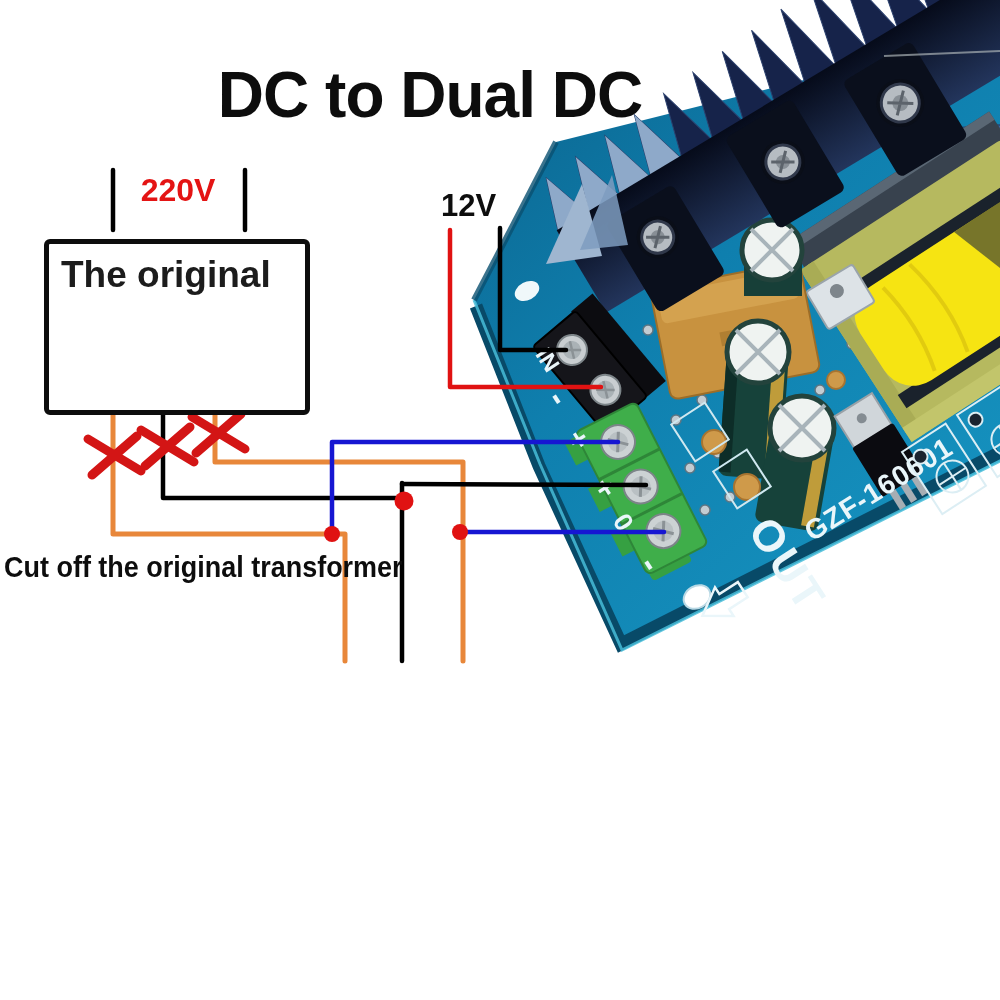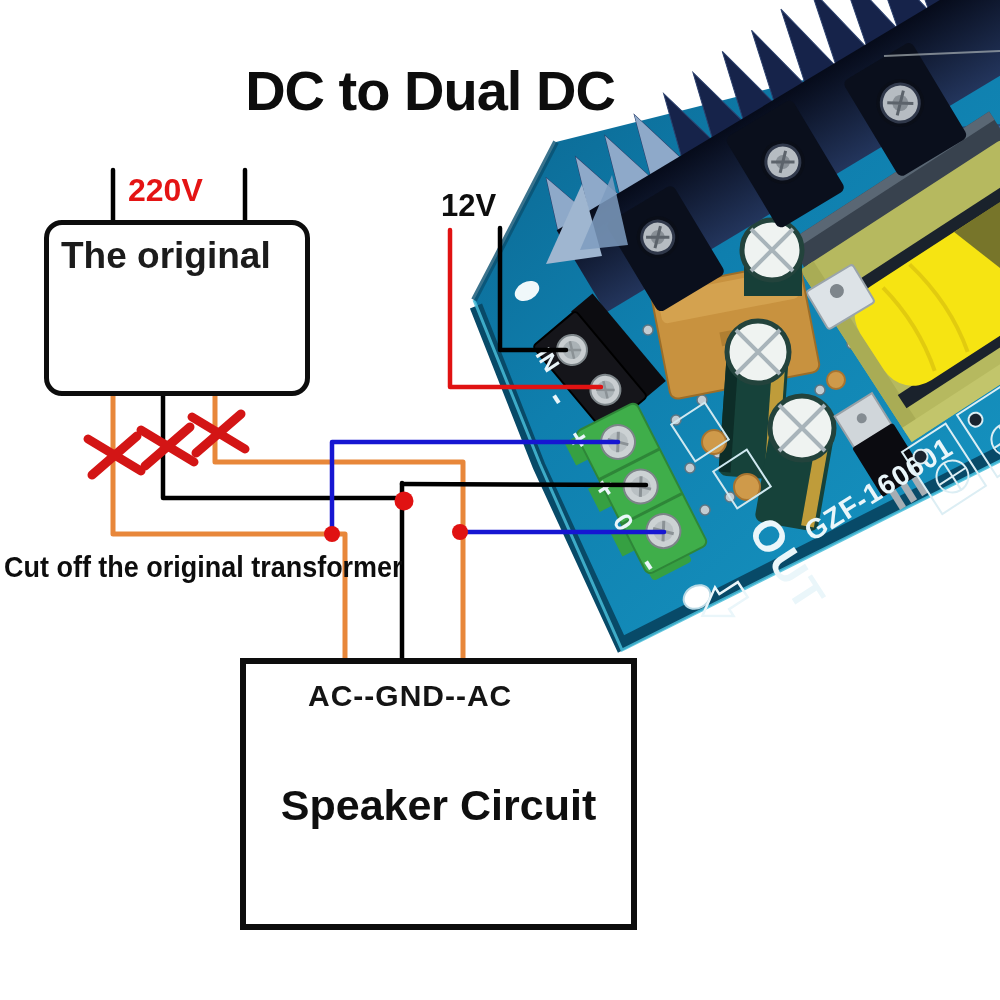--- a/index.html
+++ b/index.html
@@ -1,25 +1,25 @@
 <!DOCTYPE html>
 <html><head>
 <meta charset="utf-8">
 <style>
   html,body{margin:0;padding:0;background:#ffffff;}
   .stage{position:relative;width:1000px;height:1000px;background:#ffffff;overflow:hidden;
          font-family:"Liberation Sans", sans-serif;}
   .stage svg{position:absolute;left:0;top:0;}
   .lbl{position:absolute;font-weight:bold;color:#111;}
-  .title{left:150px;top:58px;width:560px;text-align:center;font-size:56px;font-weight:800;
+  .title{left:150px;top:58px;width:560px;text-align:center;font-size:64px;font-weight:800;
          letter-spacing:-1px;color:#0d0d0d;}
-  .v220{left:128px;top:172px;width:100px;text-align:left;font-size:32px;color:#e41414;}
+  .v220{left:128px;top:172px;width:100px;text-align:center;font-size:32px;color:#e41414;}
   .v12{left:441px;top:188px;font-size:31px;color:#0d0d0d;text-align:center;}
-  .tbox{position:absolute;left:44px;top:220px;width:244px;height:158px;background:#fff;
-        border:5px solid #0d0d0d;border-radius:18px;padding:8px 0 0 12px;z-index:3;}
+  .tbox{position:absolute;left:44px;top:239px;width:244px;height:158px;background:#fff;
+        border:5px solid #0d0d0d;border-radius:6px;padding:8px 0 0 12px;z-index:3;}
   .tbox div{font-size:37px;font-weight:bold;color:#1c1c1c;line-height:1.22;}
   .cutnote{left:4px;top:551px;font-size:29px;color:#0d0d0d;transform:scaleX(.93);
            transform-origin:left center;white-space:nowrap;}
   .sbox{position:absolute;left:240px;top:658px;width:385px;height:260px;background:#fff;
         border:6px solid #0d0d0d;z-index:3;}
   .acgnd{margin:15px 0 0 62px;font-size:30px;font-weight:bold;color:#141414;letter-spacing:1px;}
   .sname{margin-top:68px;text-align:center;font-size:43px;font-weight:bold;color:#0f0f0f;}
   .silk{fill:#eaf6fa;font-family:"Liberation Sans",sans-serif;font-weight:bold;}
 </style>
 </head>
@@ -290,18 +290,14 @@
   <div class="lbl v220">220V</div>
 
   <div class="tbox">
     <div>The original</div>
   </div>
 
   <div class="lbl cutnote">Cut off the original transformer</div>
 
   <div class="lbl v12">12V</div>
 
-  <div class="sbox">
-    <div class="acgnd">AC--GND--AC</div>
-    <div class="sname">Speaker Circuit</div>
-  </div>
 
 </div>
 
 </body></html>

